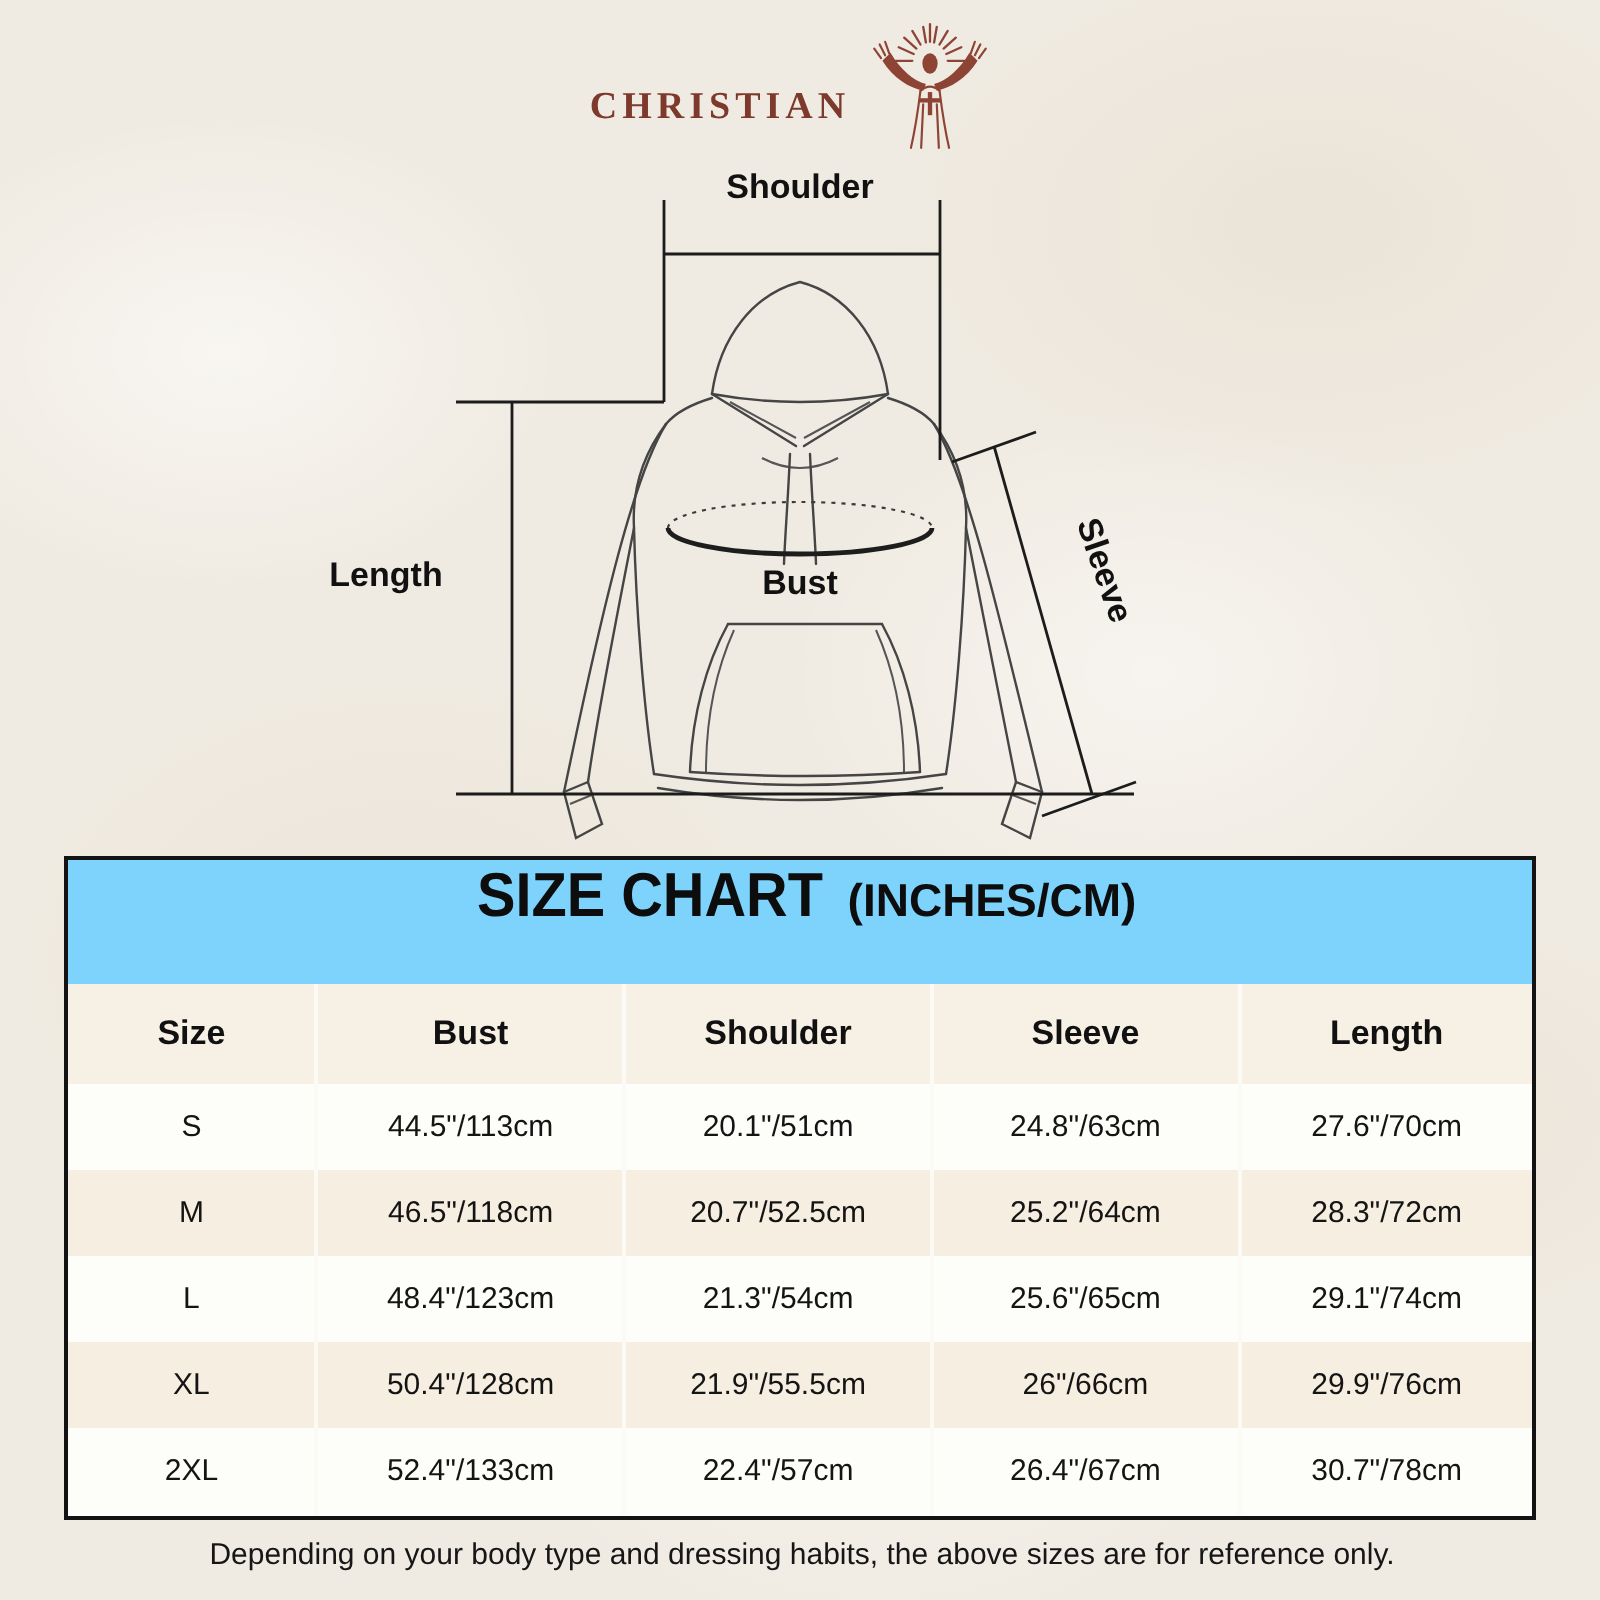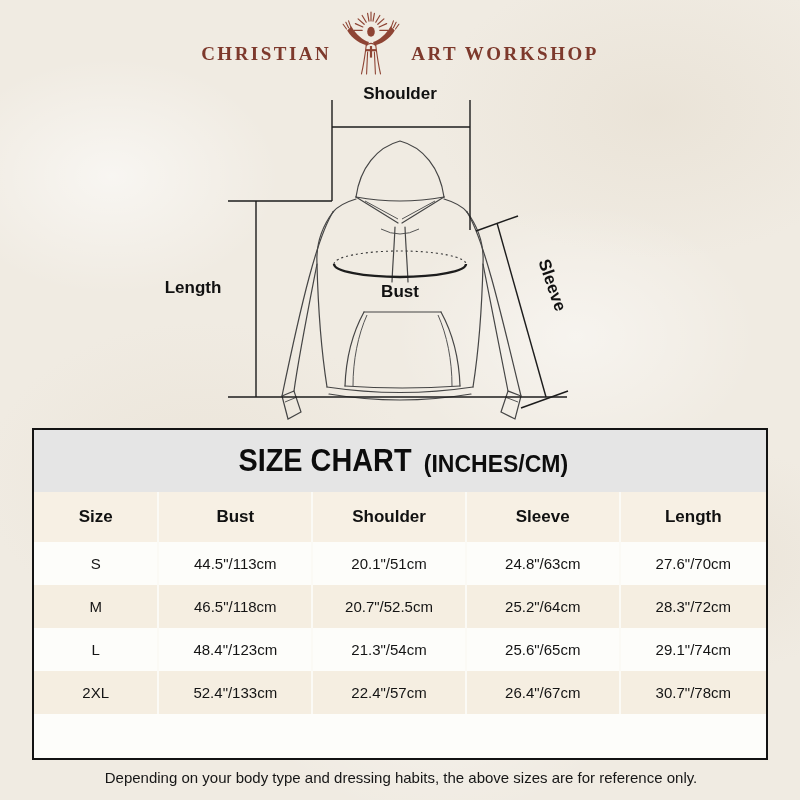--- a/index.html
+++ b/index.html
@@ -42,22 +42,22 @@
   .bust-solid { stroke:#1d1d1d; stroke-width:2.4; fill:none; }
   .measure { stroke:#1c1c1c; stroke-width:1.4; fill:none; }
   .mlabel { font-family:"Liberation Sans", sans-serif; font-size:17px; font-weight:bold; fill:#111; }
 
   
   .chart {
     position:absolute; left:32px; top:428px; width:736px; height:332px;
     border:2px solid #131313; background:#fdfdfa; z-index:2;
   }
   .chart-banner {
-    height:62px; background:#e5e5e5;
-    display:flex; align-items:center; justify-content:center;
+    height:62px; background:#7dd3fc;
+    display:flex; justify-content:center;
   }
   .chart-title {
     font-size:31px; font-weight:bold; color:#0d0d0d; letter-spacing:0;
     display:inline-block; transform:scaleX(.93); transform-origin:center;
   }
   .chart-units { font-size:23px; font-weight:bold; color:#0d0d0d; margin-left:6px; padding-top:7px; }
   .chart table { width:100%; border-collapse:collapse; table-layout:fixed; }
   .chart th {
     height:50px; background:#f7f0e4; font-size:17px; font-weight:bold;
     color:#111; text-align:center;margin-left:16px;
@@ -106,21 +106,20 @@
           <path d="M85,24.5 L88,16"></path>
         <path d="M48,52 C46,68 44,81 41,94"></path>
         <path d="M62,52 C64,68 66,81 69,94"></path>
         <path d="M50,62 L48.5,94"></path>
         <path d="M60,62 L61.5,94"></path>
         <path d="M48,52 Q55,46 62,52"></path>
       </g>
       <rect x="53.4" y="53" width="3.2" height="17" fill="#8e4434"></rect>
       <rect x="47.5" y="57.5" width="15" height="3.2" fill="#8e4434"></rect>
     </svg>
-    <span class="brand-text">ART WORKSHOP</span>
   </header>
 
   <div class="diagram">
     <svg width="800" height="352" viewBox="0 78 800 352">
 
       <path class="garment" d="M356,197 C360,168 377,147 400,141 C423,147 440,168 444,197"></path>
       <path class="garment" d="M356,197 Q400,205 444,197"></path>
       <path class="garment" d="M356,197 L398,223 M444,197 L402,223"></path>
       <path class="garment-thin" d="M365,201 L398,219 M435,201 L402,219"></path>
       <path class="garment-thin" d="M381,229 Q400,239 419,229"></path>
@@ -209,20 +208,27 @@
           <td>28.3"/72cm</td>
         </tr>
         <tr>
           <td>L</td>
           <td>48.4"/123cm</td>
           <td>21.3"/54cm</td>
           <td>25.6"/65cm</td>
           <td>29.1"/74cm</td>
         </tr>
         <tr>
+          <td>XL</td>
+          <td>50.4"/128cm</td>
+          <td>21.9"/55.5cm</td>
+          <td>26"/66cm</td>
+          <td>29.9"/76cm</td>
+        </tr>
+        <tr>
           <td>2XL</td>
           <td>52.4"/133cm</td>
           <td>22.4"/57cm</td>
           <td>26.4"/67cm</td>
           <td>30.7"/78cm</td>
         </tr>
       </tbody>
     </table>
   </section>
 

